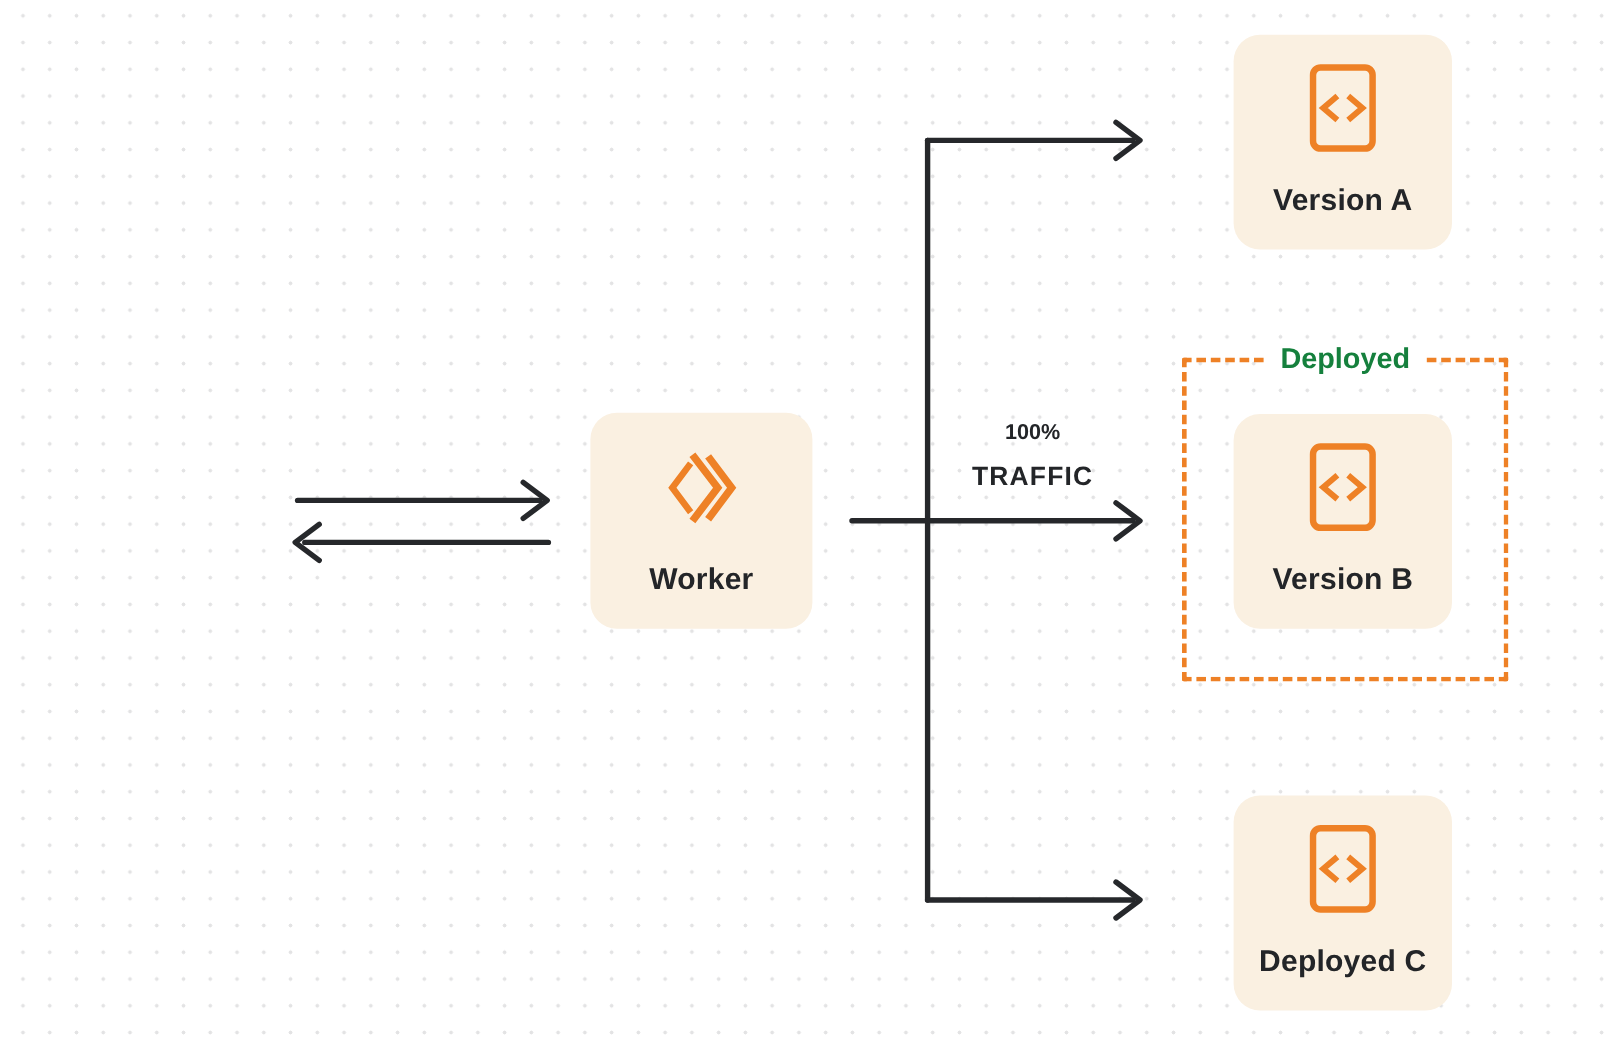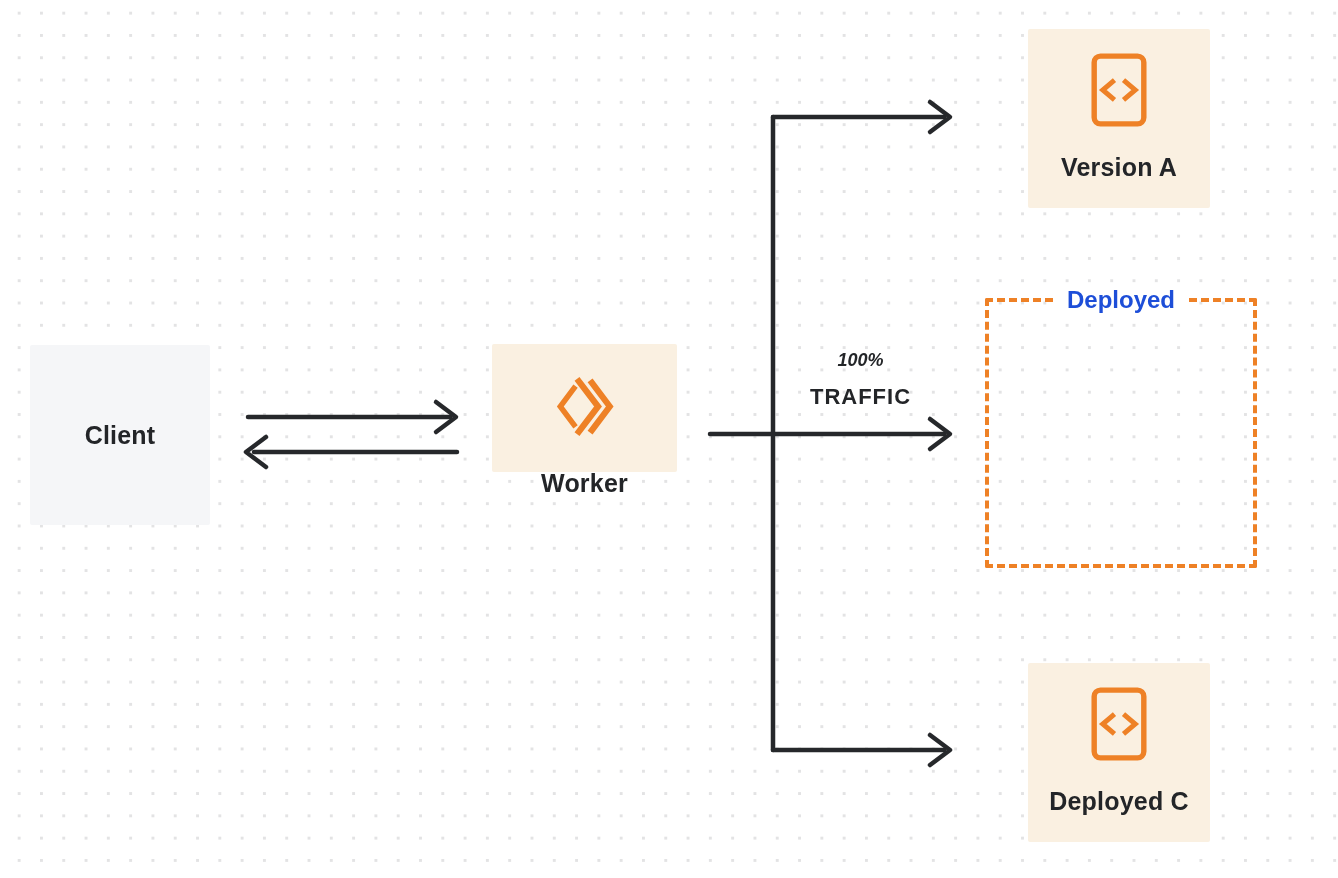--- a/index.html
+++ b/index.html
@@ -24,40 +24,40 @@
   }
   .connectors path, .connectors polyline {
     fill: none;
     stroke: #26282b;
     stroke-width: 4.5;
     stroke-linecap: round;
     stroke-linejoin: round;
   }
   .node {
     position: absolute;
-    border-radius: 2px;
+    border-radius: 22px;
     display: flex;
     flex-direction: column;
     align-items: center;
     justify-content: center;
   }
   .node .label {
     font-weight: 700;
     font-size: 25px;
     color: #232528;
     letter-spacing: 0.2px;
   }
   .client {
     left: 30px; top: 345px;
     width: 180px; height: 180px;
     background: #f5f6f8;
   }
   .worker {
     left: 492px; top: 344px;
-    width: 185px; height: 128px;
+    width: 185px; height: 180px;
     background: #faf0e1;
     justify-content: flex-start;
     padding-top: 26px;
   }
   .worker .label { margin-top: 26px; }
   .version {
     left: 1028px;
     width: 182px; height: 179px;
     background: #faf0e1;
     justify-content: flex-start;
@@ -83,32 +83,32 @@
   }
   .deployed-label {
     position: absolute;
     left: 50%; top: -17px;
     transform: translateX(-50%);
     background: #ffffff;
     padding: 0 12px;
     line-height: 30px;
     font-weight: 700;
     font-size: 24px;
-    color: #1d4ed8;
+    color: #15803d;
     white-space: nowrap;
   }
   .traffic-label {
     position: absolute;
     left: 788px; top: 350px;
     width: 145px;
     text-align: center;
     color: #232528;
     font-weight: 700;
   }
-  .traffic-label .pct { font-size: 18px; margin-bottom: 13px; font-style: italic; }
+  .traffic-label .pct { font-size: 18px; margin-bottom: 13px; }
   .traffic-label .word { font-size: 22px; letter-spacing: 1px; }
 </style>
 </head>
 <body>
 
 <div class="canvas">
 
   <svg class="connectors" viewBox="0 0 1338 878" xmlns="http://www.w3.org/2000/svg">
 
     <g>
@@ -134,23 +134,20 @@
       <path d="M773 117 L944 117"></path>
       <polyline points="930,102 950,117 930,132"></polyline>
     </g>
 
     <g>
       <path d="M773 750 L944 750"></path>
       <polyline points="930,735 950,750 930,765"></polyline>
     </g>
   </svg>
 
-  <div class="node client">
-    <span class="label">Client</span>
-  </div>
 
   <div class="node worker">
     <span>
       <svg class="icon-svg" viewBox="0 0 110 100" width="80" height="73" xmlns="http://www.w3.org/2000/svg">
         <polyline points="42,22 21,50 42,78" stroke-width="7.5"></polyline>
         <polyline points="44,12 73,50 44,88" stroke-width="8.5"></polyline>
         <polyline points="62,14 89,50 62,86" stroke-width="8.5"></polyline>
       </svg>
     </span>
     <span class="label">Worker</span>
@@ -169,25 +166,35 @@
     <span>
       <svg class="icon-svg" viewBox="0 0 62 82" width="56" height="74" xmlns="http://www.w3.org/2000/svg">
         <rect x="3.5" y="3.5" width="55" height="75" rx="7" stroke-width="6"></rect>
         <polyline points="26,30 13,41 26,52" stroke-width="5.5"></polyline>
         <polyline points="36,30 49,41 36,52" stroke-width="5.5"></polyline>
       </svg>
     </span>
     <span class="label">Version A</span>
   </div>
 
-
-  <div class="node version version-c">
+  <div class="node version version-b">
     <span>
       <svg class="icon-svg" viewBox="0 0 62 82" width="56" height="74" xmlns="http://www.w3.org/2000/svg">
         <rect x="3.5" y="3.5" width="55" height="75" rx="7" stroke-width="6"></rect>
         <polyline points="26,30 13,41 26,52" stroke-width="5.5"></polyline>
         <polyline points="36,30 49,41 36,52" stroke-width="5.5"></polyline>
       </svg>
     </span>
+    <span class="label">Version B</span>
+  </div>
+
+  <div class="node version version-c">
+    <span>
+      <svg class="icon-svg" viewBox="0 0 62 82" width="56" height="74" xmlns="http://www.w3.org/2000/svg">
+        <rect x="3.5" y="3.5" width="55" height="75" rx="7" stroke-width="6"></rect>
+        <polyline points="26,30 13,41 26,52" stroke-width="5.5"></polyline>
+        <polyline points="36,30 49,41 36,52" stroke-width="5.5"></polyline>
+      </svg>
+    </span>
     <span class="label">Deployed C</span>
   </div>
 
 </div>
 
 </body></html>

